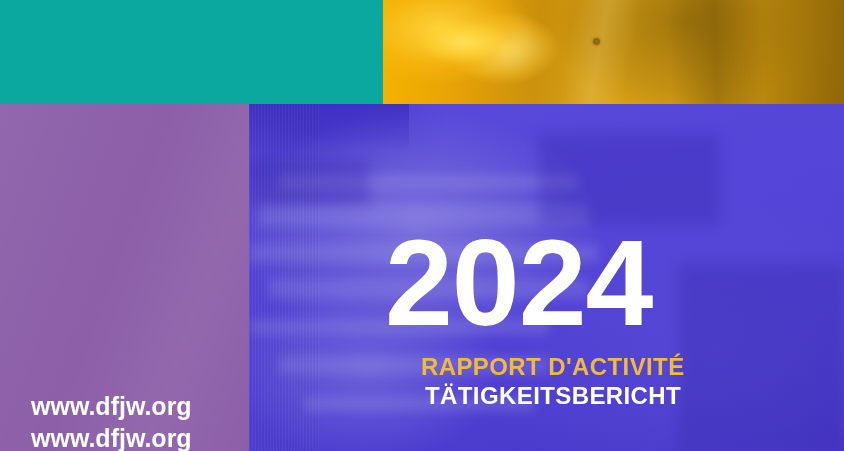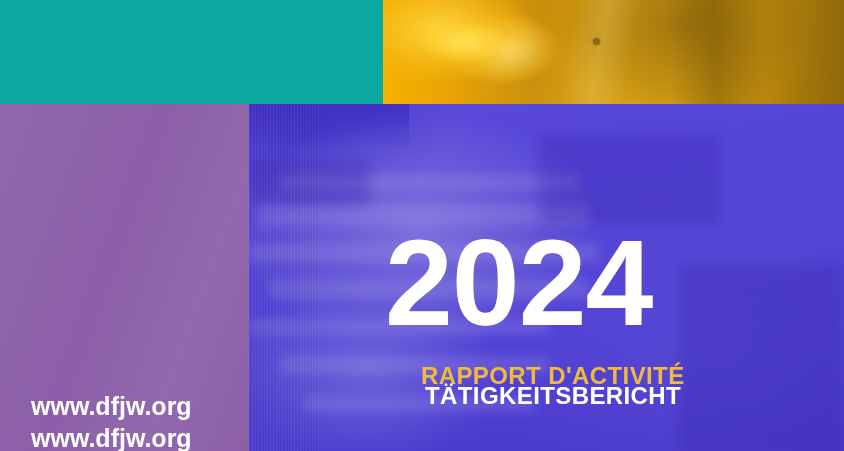--- a/index.html
+++ b/index.html
@@ -176,21 +176,20 @@
     left: 421px;
     top: 355px;
     z-index: 6;
     color: #F0B93F;
     font-family: "Liberation Sans", sans-serif;
     font-size: 24px;
     font-weight: bold;
     letter-spacing: 0.4px;
     line-height: 1;
     white-space: nowrap;
-    margin-top: 9px;
   }
 
   .subtitle-de {
     position: absolute;
     left: 425px;
     top: 384px;
     z-index: 6;
     color: #FFFFFF;
     font-family: "Liberation Sans", sans-serif;
     font-size: 24px;

